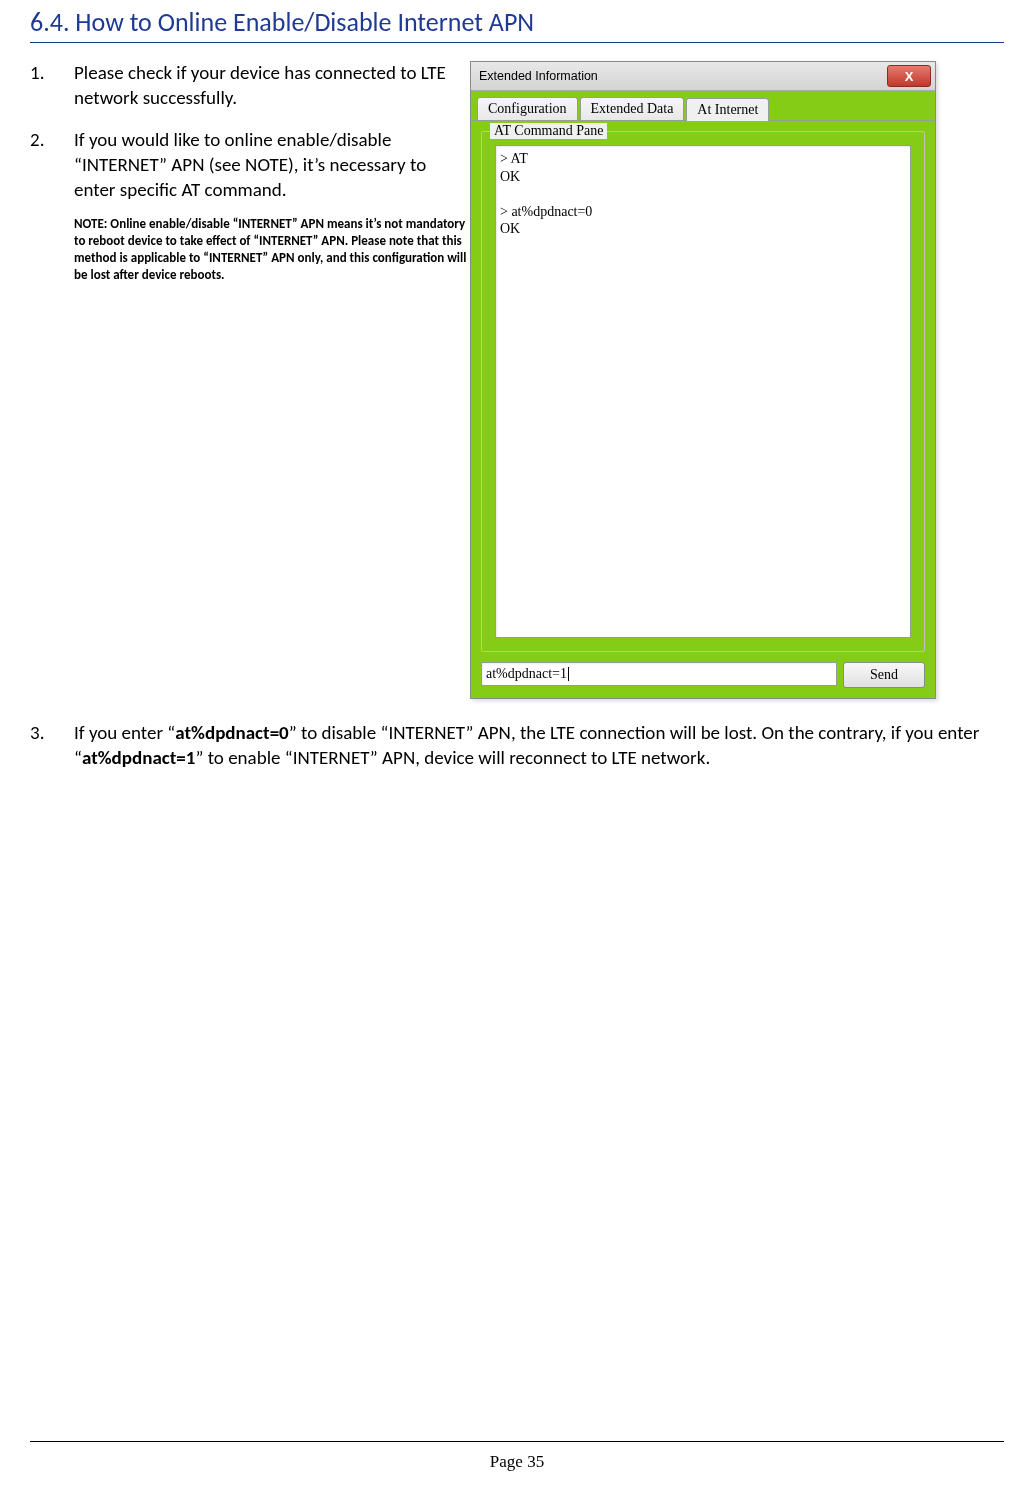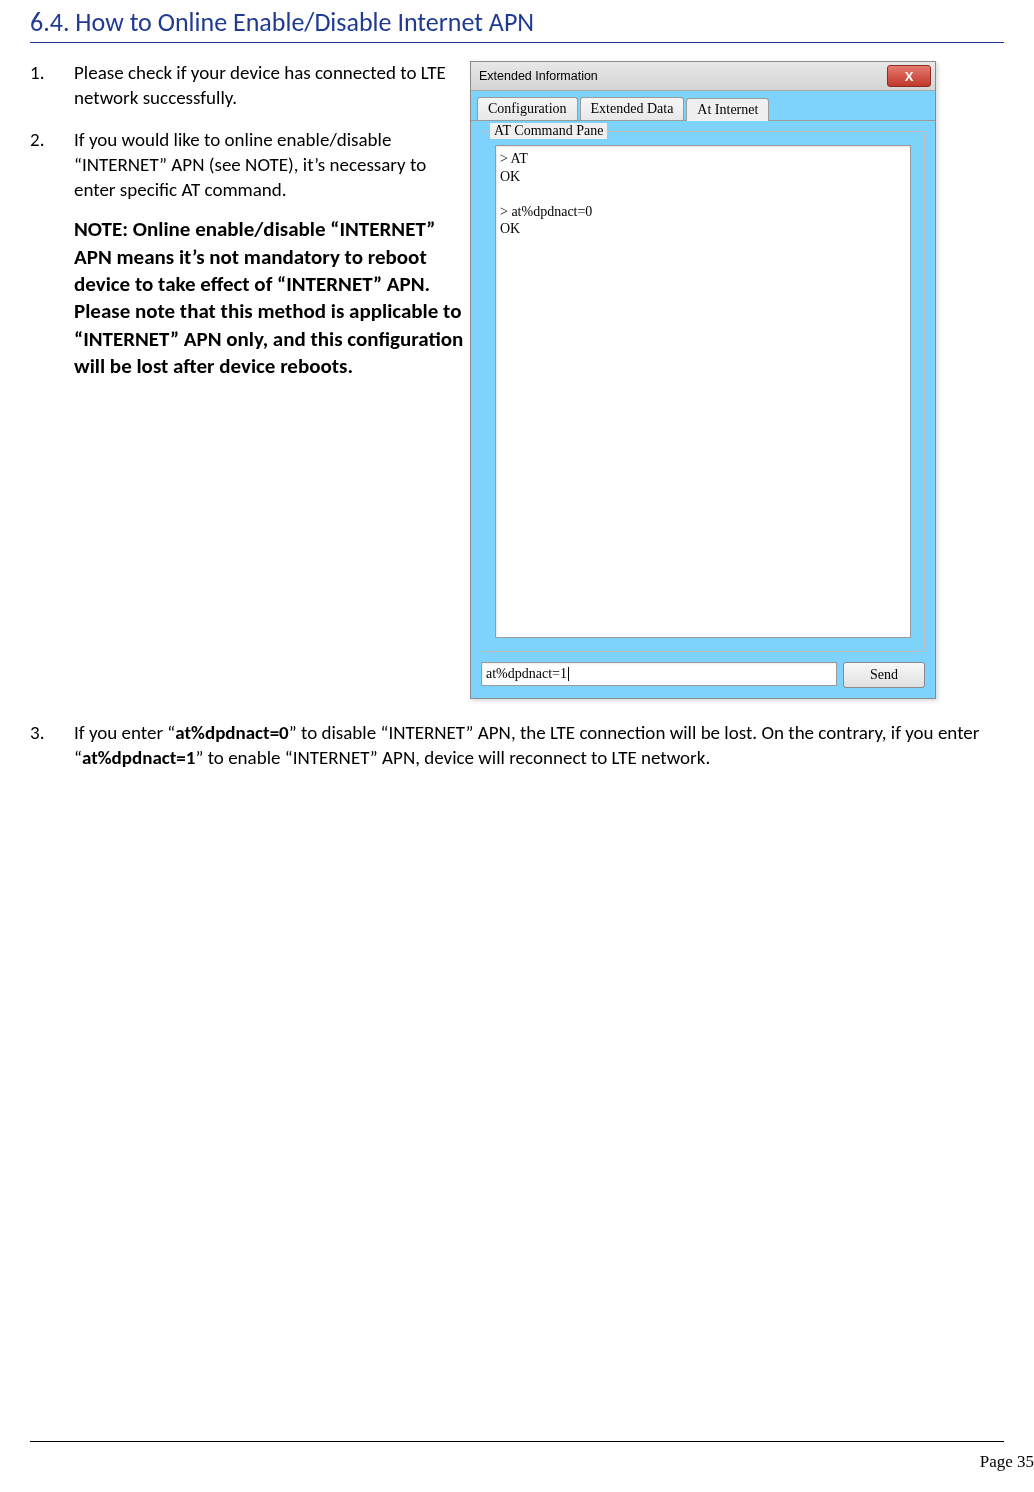--- a/index.html
+++ b/index.html
@@ -56,32 +56,32 @@
   }
   ol.steps > li::before {
     content: counter(step) ".";
     position: absolute;
     left: 0;
     top: 0;
     font-size: 19px;
   }
   .note {
     font-weight: bold;
-    font-size: 21px;
+    font-size: 13px;
     line-height: 1.3;
     margin-top: 14px;
   }
   .bold-inline { font-weight: bold; }
 
   
   .dialog {
     width: 464px;
     border: 1px solid #8a8a8a;
     box-shadow: 2px 2px 4px rgba(0,0,0,0.15);
-    background: #7dd3fc;
+    background: #84cc16;
     font-family: Tahoma, "MS Sans Serif", Arial, sans-serif;
     font-size: 12.5px;
     color: #000;
   }
   .titlebar {
     display: flex;
     align-items: center;
     justify-content: space-between;
     height: 28px;
     background: linear-gradient(#E8E8E8, #D4D4D4);
@@ -201,21 +201,21 @@
     bottom: 56px;
     left: 30px;
     right: 30px;
     border-top: 1px solid #000;
   }
   .page-number {
     position: absolute;
     bottom: 26px;
     left: 0;
     right: 0;
-    text-align: right;
+    text-align: center;
     font-family: "Times New Roman", serif;
     font-size: 17px;
   }
 </style>
 </head>
 <body>
 
 <div class="page">
 
   <div class="heading">6.4. How to Online Enable/Disable Internet APN</div>

